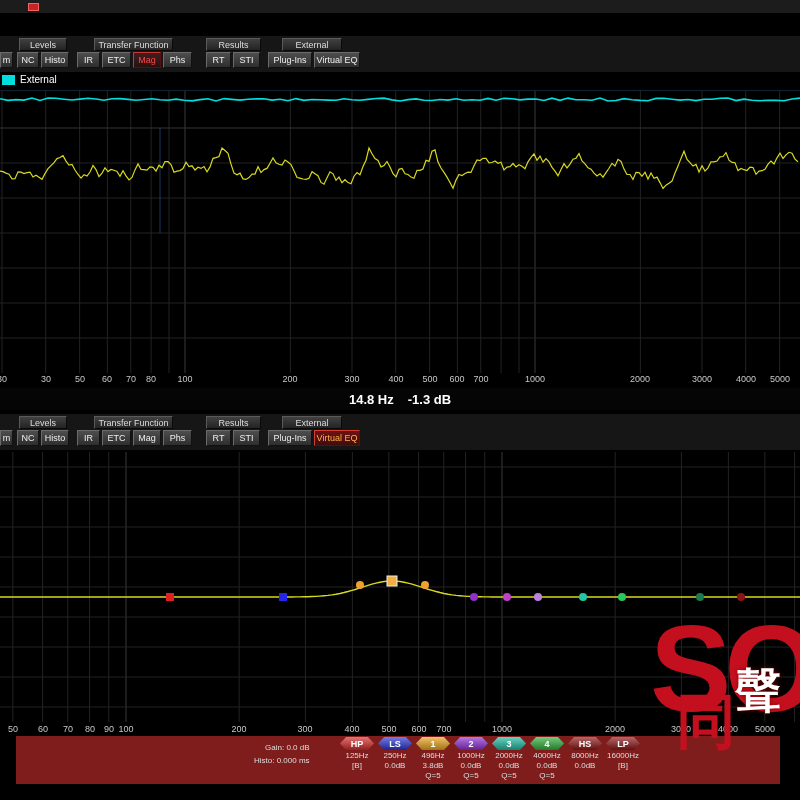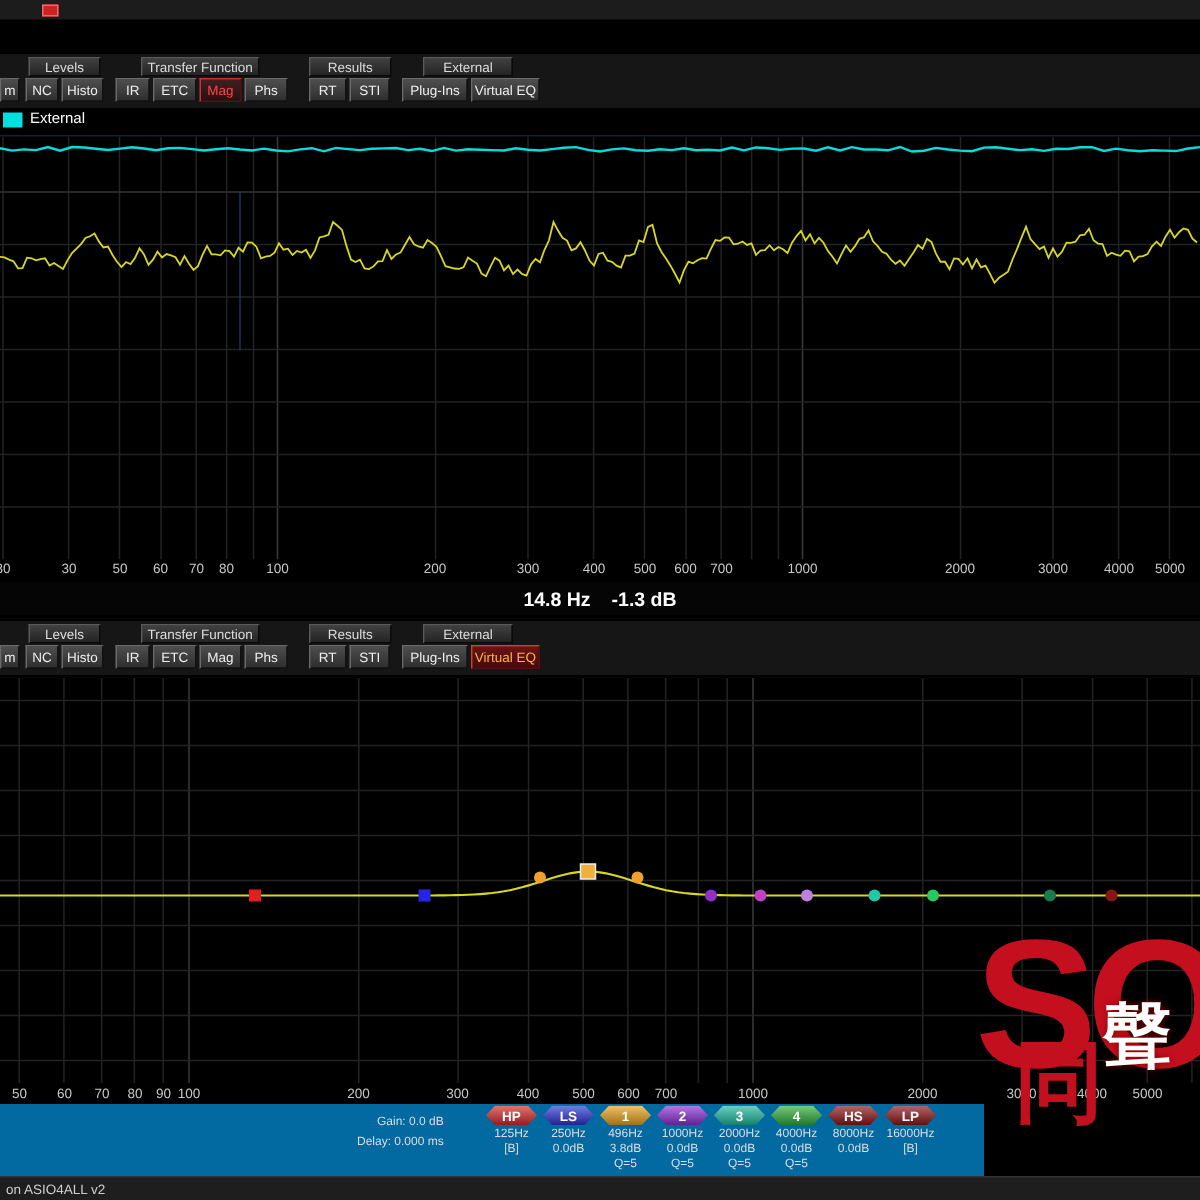--- a/index.html
+++ b/index.html
@@ -29,21 +29,21 @@
   .graph svg{display:block}
 
   .axisrow{position:absolute;left:0;width:800px;height:12px;overflow:hidden}
   #axis1{top:374px}
   #axis2{top:724px}
   .tick{position:absolute;top:0;transform:translateX(-50%);color:#c8c8c8;font-size:9px;white-space:nowrap}
 
   .readout{position:absolute;top:388px;left:0;width:800px;height:22px;display:flex;align-items:center;
     justify-content:center;gap:14px;color:#fff;font-size:13px;font-weight:bold;background:#050505}
 
-  .eqbar{position:absolute;top:736px;left:0;width:656px;height:48px;background:#0369a1}
+  .eqbar{position:absolute;top:736px;left:16px;width:764px;height:48px;background:#7f1d1d}
   .gaindelay{position:absolute;left:238px;top:6px;color:#ddd;font-size:8px;line-height:1.6;text-align:right}
   .bands{position:absolute;left:322px;top:1px;display:flex}
   .band{width:38px;display:flex;flex-direction:column;align-items:center}
   .bandbtn{width:34px;height:13px;clip-path:polygon(0 50%,18% 0,82% 0,100% 50%,82% 100%,18% 100%);
     display:flex;align-items:center;justify-content:center;color:#fff;font-size:9px;font-weight:bold;cursor:pointer;margin-bottom:1px}
   .band .fl{color:#ddd;font-size:8px;line-height:1.25;white-space:nowrap}
 
   .statusbar{position:absolute;top:784px;left:0;width:800px;height:16px;background:#1e1e1e;border-top:1px solid #333;
     color:#ccc;font-size:9px;display:flex;align-items:center;padding-left:4px}
 
@@ -225,21 +225,21 @@
       <span class="tick" style="left: 502px;">1000</span>
       <span class="tick" style="left: 615px;">2000</span>
       <span class="tick" style="left: 681px;">3000</span>
       <span class="tick" style="left: 728px;">4000</span>
       <span class="tick" style="left: 765px;">5000</span>
     </div>
 
   <div class="eqbar">
     <div class="gaindelay">
       <div>Gain: 0.0 dB</div>
-      <div>Delay: 0.000 ms</div>
+      <div>Histo: 0.000 ms</div>
     </div>
     <div class="bands" id="bands">
         <div class="band">
           <div class="bandbtn" style="background-color: rgb(212, 42, 42); background-image: linear-gradient(rgba(255, 255, 255, 0.35), rgba(0, 0, 0, 0.3));">HP</div>
           <div class="fl">125Hz</div>
           <div class="fl">[B]</div>
         </div>
         <div class="band">
           <div class="bandbtn" style="background-color: rgb(42, 53, 212); background-image: linear-gradient(rgba(255, 255, 255, 0.35), rgba(0, 0, 0, 0.3));">LS</div>
           <div class="fl">250Hz</div>
@@ -275,23 +275,20 @@
           <div class="fl">0.0dB</div>
         </div>
         <div class="band">
           <div class="bandbtn" style="background-color: rgb(140, 22, 22); background-image: linear-gradient(rgba(255, 255, 255, 0.35), rgba(0, 0, 0, 0.3));">LP</div>
           <div class="fl">16000Hz</div>
           <div class="fl">[B]</div>
         </div>
       </div>
   </div>
 
-  <div class="statusbar">
-    <span>on ASIO4ALL v2</span>
-  </div>
 
   <div class="watermark">
     <div class="wm-sou wm-red" style="color: rgb(196, 15, 31);">SOU</div>
     <div class="wm-g1">聲</div>
     <div class="wm-g2 wm-red" style="color: rgb(196, 15, 31);">同</div>
   </div>
 
 </div>
 
 </body></html>

